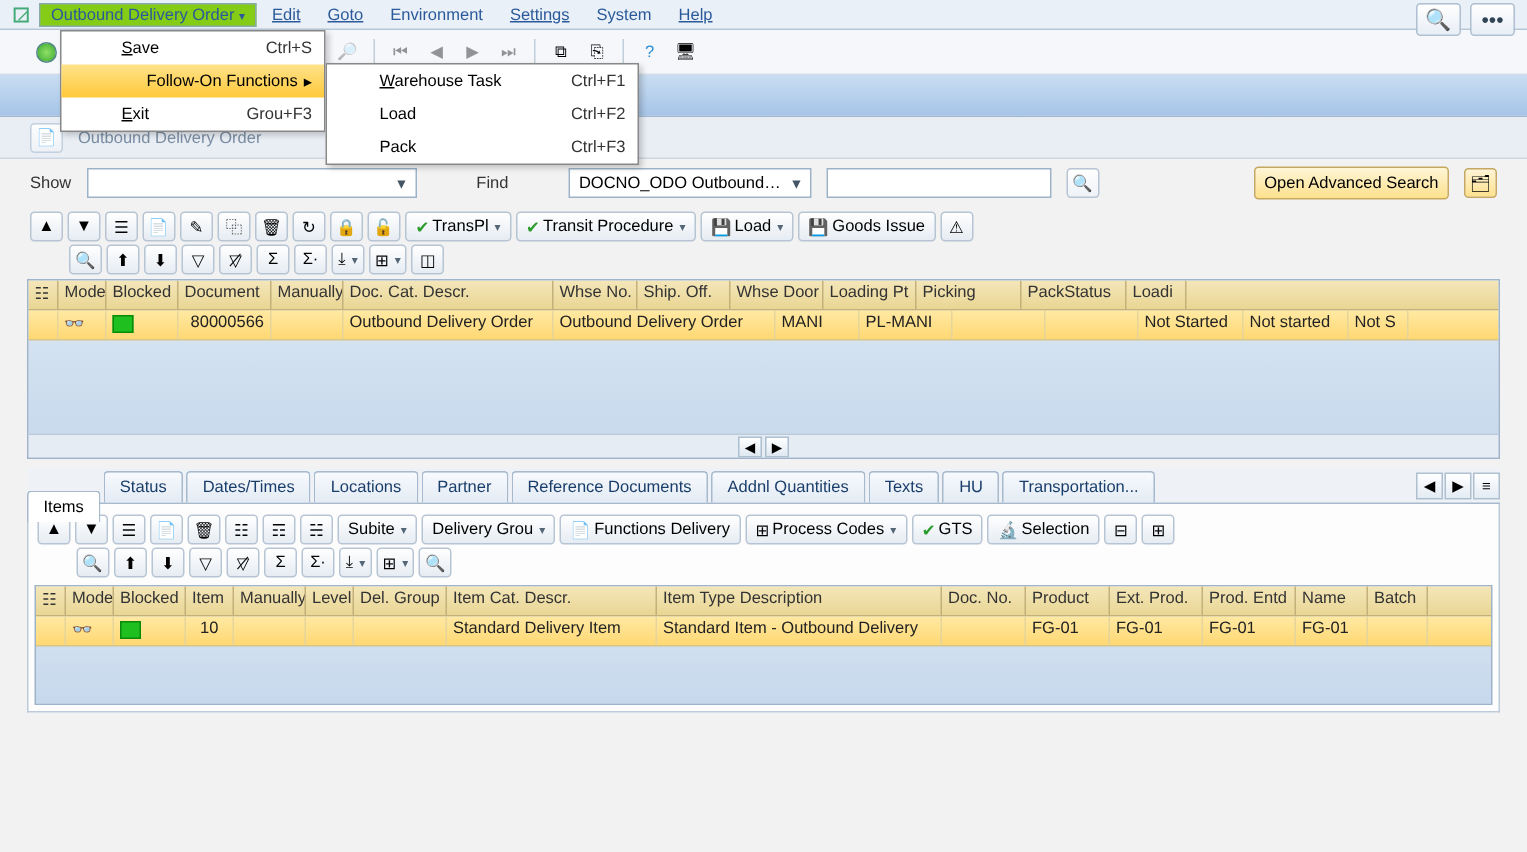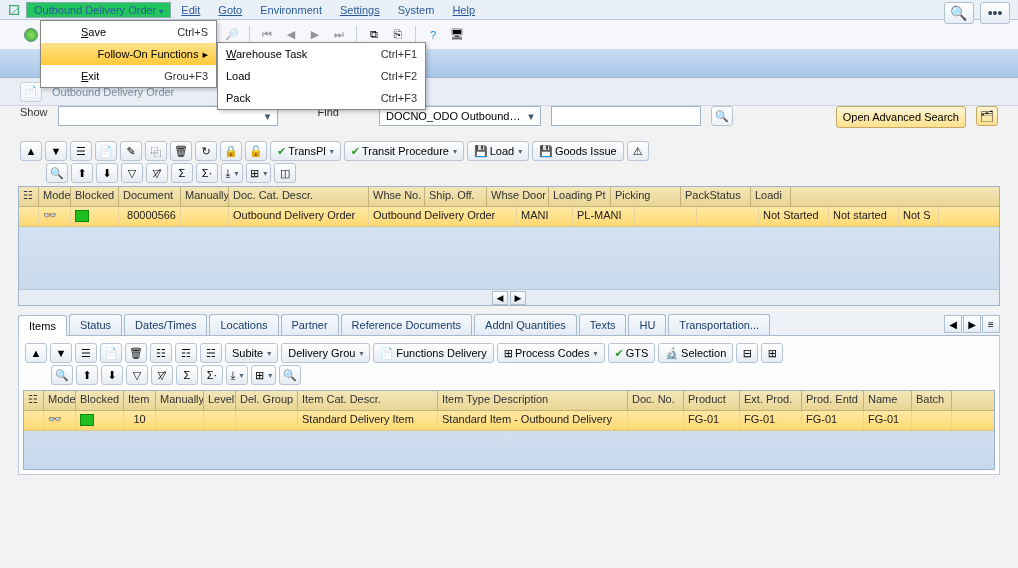--- a/index.html
+++ b/index.html
@@ -2,51 +2,51 @@
 <html><head>
 <meta charset="utf-8">
 <style>
 * { box-sizing: border-box; margin: 0; padding: 0; font-family: Arial, sans-serif; font-size: 11px; }
 body { background: #f2f2f2; width: 1018px; height: 568px; overflow: hidden; position: relative; }
 
 .menubar { background: #eaf0f7; height: 20px; display: flex; align-items: center; padding-left: 6px; gap: 2px; border-bottom: 1px solid #b8c8d8; }
 .menubar .menu-icon { width: 18px; height: 14px; display:inline-flex; align-items:center; justify-content:center; }
 .menubar .menu-item { padding: 2px 8px; color: #2a5a9a; cursor: default; text-decoration: underline; text-decoration-color: transparent; }
 .menubar .menu-item u { text-decoration: underline; }
-.menubar .menu-item.active { background: #22c55e; border: 1px solid #8aa; padding: 1px 7px; }
+.menubar .menu-item.active { background: #84cc16; border: 1px solid #8aa; padding: 1px 7px; }
 .top-right-btns { position:absolute; top:2px; right:8px; display:flex; gap:6px; align-items:center;}
 .top-right-btns .btn-small { width:30px; height:22px; border:1px solid #b0c0d0; border-radius:3px; background:linear-gradient(#fff,#e8eef6); display:flex; align-items:center; justify-content:center; font-size:14px; color:#345; }
 
 .dropdown-panel { position: absolute; top: 20px; left: 40px; width: 177px; background: #fff; border: 1px solid #888; z-index: 100; box-shadow: 2px 2px 4px rgba(0,0,0,0.2); }
 .dropdown-panel .row { display:flex; align-items:center; padding: 4px 8px; height:22px;}
 .dropdown-panel .row .lbl { flex:1;margin-left:32px; }
 .dropdown-panel .row .short { color:#333; }
 .dropdown-panel .row.highlight { background: linear-gradient(#ffe28a,#ffc93a); text-align: right; }
 .dropdown-panel .row.highlight .arrow { margin-left:4px; }
 
-.submenu-panel { position: absolute; top: 42px; left: 217px; width: 209px; background: #fff; border: 1px solid #888; z-index: 100; box-shadow: 2px 2px 4px rgba(0,0,0,0.2); }
+.submenu-panel { position: absolute; top: 42px; left: 217px; width: 209px; background: #fff; border: 1px solid #888; z-index: 100; box-shadow: 2px 2px 4px rgba(0,0,0,0.2); padding-left: 27px; }
 .submenu-panel .row { display:flex; align-items:center; padding: 4px 8px; height:22px;}
 .submenu-panel .row .lbl { flex:1; }
 .submenu-panel .row .short { color:#333; }
 
 .app-toolbar { background:#f5f7fb; height:30px; display:flex; align-items:center; padding:0 20px; border-bottom:1px solid #d4dde7; gap:2px;}
 .app-toolbar .tb-btn { width:22px; height:22px; display:inline-flex; align-items:center; justify-content:center; border-radius:2px; }
 .app-toolbar .sep { width:1px; height:18px; background:#c0cdda; margin:0 4px; }
 .circle { width:14px;height:14px;border-radius:50%; display:inline-block; border:1px solid #588; }
 .green-check { background: radial-gradient(#8fe067,#3aa82e); }
 .green-dot { background: radial-gradient(#8fe067,#3aa82e); }
 .orange-dot { background: radial-gradient(#ffd080,#ff8c1a); }
 .red-dot { background: radial-gradient(#ff8080,#e62e2e); }
 
 .title-band { background: linear-gradient(#c9ddf2,#a7c5e8); height: 28px; display:flex; align-items:center; padding-left: 230px; font-size: 15px; font-weight:bold; font-style: italic; color:#2a2a2a; border-bottom:1px solid #9fb8d4;}
 .breadcrumb-band { background:#e9eef5; height:28px; display:flex; align-items:center; padding-left:20px; border-bottom:1px solid #ccd6e2; gap:6px;}
 .breadcrumb-band .bc-label { color:#7a8da2; }
 .bc-icon { width:22px; height:20px; border:1px solid #c3d0de; border-radius:3px; background:linear-gradient(#fdfdfd,#eef2f7); display:inline-flex; align-items:center; justify-content:center; margin-right:4px;}
 
-.search-band { background:#f2f2f2; height:32px; display:flex; padding:0 20px; gap:10px; }
+.search-band { background:#f2f2f2; height:32px; display:flex; align-items:center; padding:0 20px; gap:10px; }
 .search-band label { color:#333; }
 .combo { background:#fff; border:1px solid #9cb2c8; height:20px; display:inline-flex; align-items:center; padding:0 2px 0 6px; }
 .combo .drop { width:14px; text-align:center; color:#456; }
 .btn-flat { border:1px solid #c6a861; border-radius:3px; background:linear-gradient(#fff5d6,#fde18e); height:22px; display:inline-flex; align-items:center; padding:0 6px; gap:4px; cursor:default;}
 .icon-btn { width:22px; height:20px; border:1px solid #b6c4d4; border-radius:3px; background:linear-gradient(#fff,#eef2f7); display:inline-flex; align-items:center; justify-content:center; }
 
 .grid-toolbar { background:#f2f2f2; padding:3px 20px 1px; display:flex; align-items:center; gap:3px; flex-wrap:wrap;}
 .grid-toolbar2 { background:#f2f2f2; padding:1px 20px 3px 46px; display:flex; align-items:center; gap:3px;}
 .tbtn { min-width:22px; height:20px; border:1px solid #b6c4d4; border-radius:3px; background:linear-gradient(#fff,#e6ecf3); display:inline-flex; align-items:center; justify-content:center; padding:0 3px; font-size:11px; gap:2px;}
 .tbtn.text-btn { padding:0 6px; }
@@ -58,21 +58,21 @@
 .grid-row { display:flex; background: linear-gradient(#ffe9a3,#ffd873); height:20px; border-bottom:1px solid #d8c686;}
 .grid-row .cell { border-right:1px solid #e5d49c; padding:2px 4px; white-space:nowrap; overflow:hidden; color:#222;}
 .grid-row .green-block { width:14px; height:12px; background:#1fbf1f; border:1px solid #0a8a0a; display:inline-block; margin-top:1px;}
 .grid-row .glasses { color:#556;}
 
 .hscroll-stub { position:absolute; bottom:0; left:0; right:0; height:16px; background:#e5ecf4; display:flex; align-items:center; justify-content:center; border-top:1px solid #b8c8d8;}
 .hscroll-stub .arrow-btn { width:16px;height:14px; border:1px solid #aebfd0; background:linear-gradient(#fff,#dfe8f1); margin:0 1px; display:inline-flex; align-items:center; justify-content:center; font-size:9px;}
 
 .tab-strip { display:flex; align-items:flex-end; margin:6px 18px 0; height:24px; background:#eef2f7; border-bottom:1px solid #a6b9cd;}
 .tab { padding:4px 10px; border:1px solid #a6b9cd; border-bottom:none; background:linear-gradient(#f7fafd,#e3ebf4); margin-right:2px; border-radius:3px 3px 0 0; color:#2a4; color:#1a3e6a; cursor:default;}
-.tab.active { background:#fff; font-weight:normal; position:relative; top:1px; color:#000;}
+.tab.active { background:#fff; font-weight:normal; position:relative; top:13px; color:#000;}
 .tab-scroll { margin-left:auto; display:flex; gap:1px; padding-bottom:2px;}
 .tab-scroll .arrow-btn { width:18px; height:18px; border:1px solid #aebfd0; background:linear-gradient(#fff,#e3ebf4); display:inline-flex; align-items:center; justify-content:center; font-size:10px;}
 
 .lower-pane { background:#fdfdfd; border:1px solid #bccad9; border-top:none; margin:0 18px; padding:4px 2px 0;}
 .lower-pane .grid-toolbar, .lower-pane .grid-toolbar2 { padding-left:4px; padding-right:4px; background:transparent;}
 .lower-pane .grid-toolbar2 { padding-left:30px;}
 .grid-area2 { background: linear-gradient(#dbe7f4,#c6d8ec); border:1px solid #9fb3ca; margin:2px 2px 4px; height:80px; position:relative;}
 
 svg.ico-svg { width:14px; height:14px; }
 

